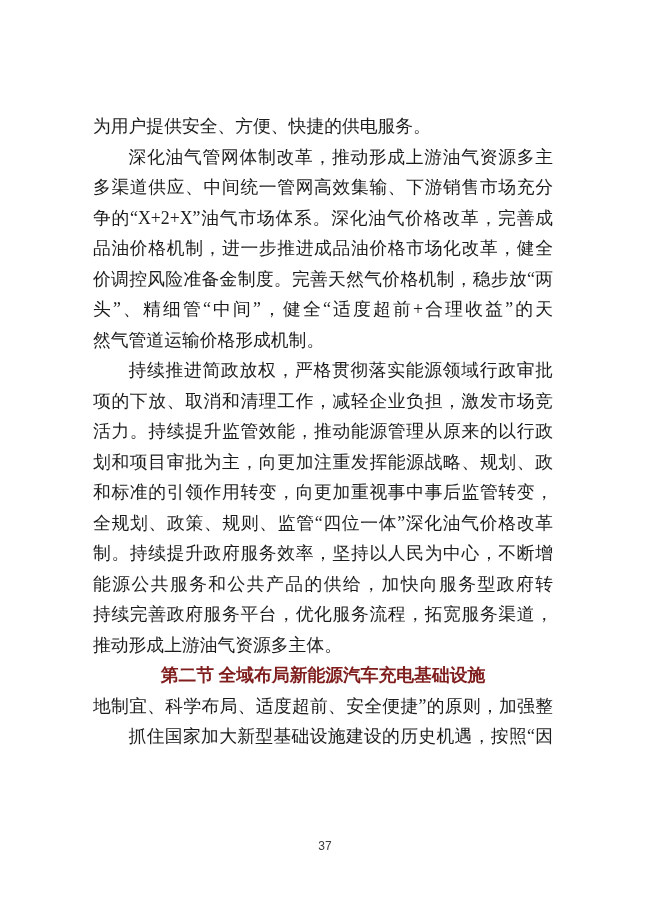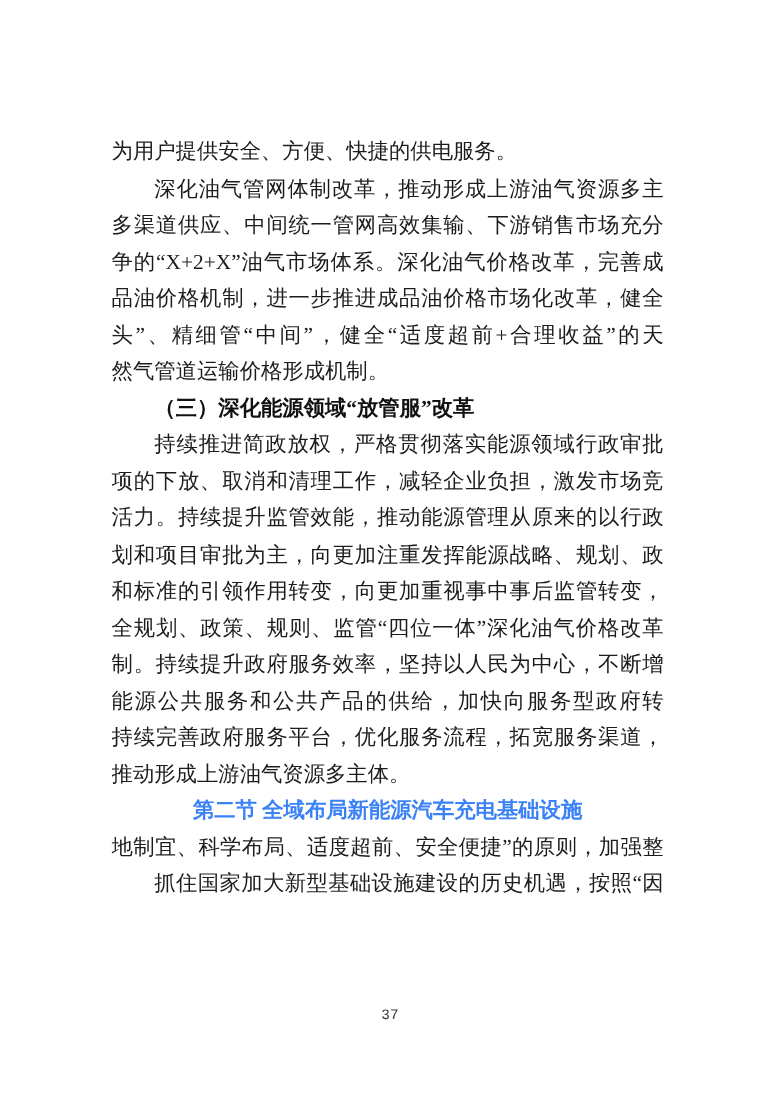--- a/index.html
+++ b/index.html
@@ -36,48 +36,48 @@
     text-indent: 2em;
   }
   .line.heading {
     font-weight: 700;
     color: #111111;
     text-align: left;
     text-align-last: left;
   }
   .line.center-heading {
     font-weight: 700;
-    color: #3b82f6;
+    color: #7f1d1d;
     text-align: center;
     text-align-last: center;
   }
   .page-number {
     position: absolute;
     left: 0;
     top: 839px;
     width: 100%;
     text-align: center;
     font-size: 12px;
     color: #3a3a3a;
-    font-family: Liberation Mono, monospace;
+    font-family: Liberation Sans, sans-serif;
   }
 </style>
 </head>
 <body>
 
 <div class="page">
   <div class="text-block">
     <div class="line end">为用户提供安全、方便、快捷的供电服务。</div>
     <div class="line indent">深化油气管网体制改革，推动形成上游油气资源多主体</div>
     <div class="line">多渠道供应、中间统一管网高效集输、下游销售市场充分竞</div>
     <div class="line">争的“X+2+X”油气市场体系。深化油气价格改革，完善成</div>
     <div class="line">品油价格机制，进一步推进成品油价格市场化改革，健全油</div>
+    <div class="line">价调控风险准备金制度。完善天然气价格机制，稳步放“两</div>
     <div class="line">头”、精细管“中间”，健全“适度超前+合理收益”的天</div>
     <div class="line end">然气管道运输价格形成机制。</div>
-    <div class="line heading indent">（三）深化能源领域“放管服”改革</div>
     <div class="line indent">持续推进简政放权，严格贯彻落实能源领域行政审批事</div>
     <div class="line">项的下放、取消和清理工作，减轻企业负担，激发市场竞争</div>
     <div class="line">活力。持续提升监管效能，推动能源管理从原来的以行政计</div>
     <div class="line">划和项目审批为主，向更加注重发挥能源战略、规划、政策</div>
     <div class="line">和标准的引领作用转变，向更加重视事中事后监管转变，健</div>
     <div class="line">全规划、政策、规则、监管“四位一体”深化油气价格改革</div>
     <div class="line">制。持续提升政府服务效率，坚持以人民为中心，不断增加</div>
     <div class="line">能源公共服务和公共产品的供给，加快向服务型政府转型，</div>
     <div class="line">持续完善政府服务平台，优化服务流程，拓宽服务渠道，切</div>
     <div class="line end">推动形成上游油气资源多主体。</div>

